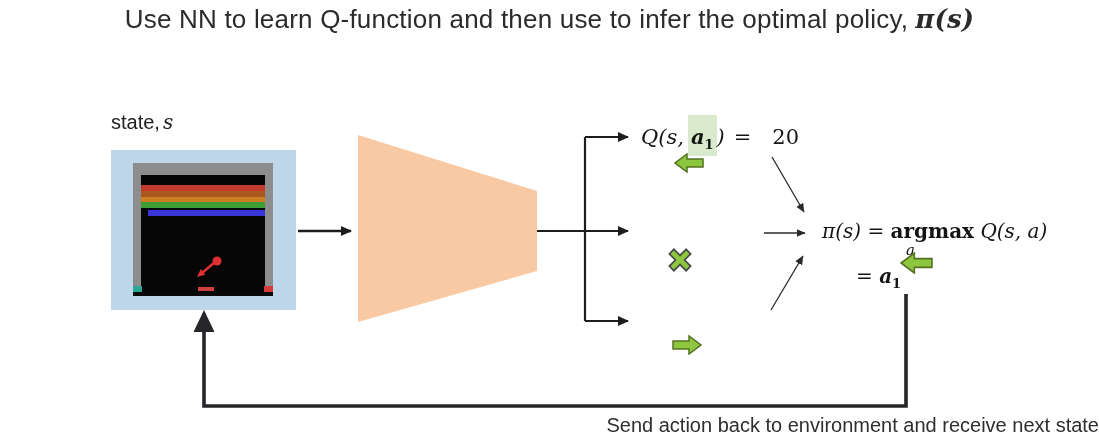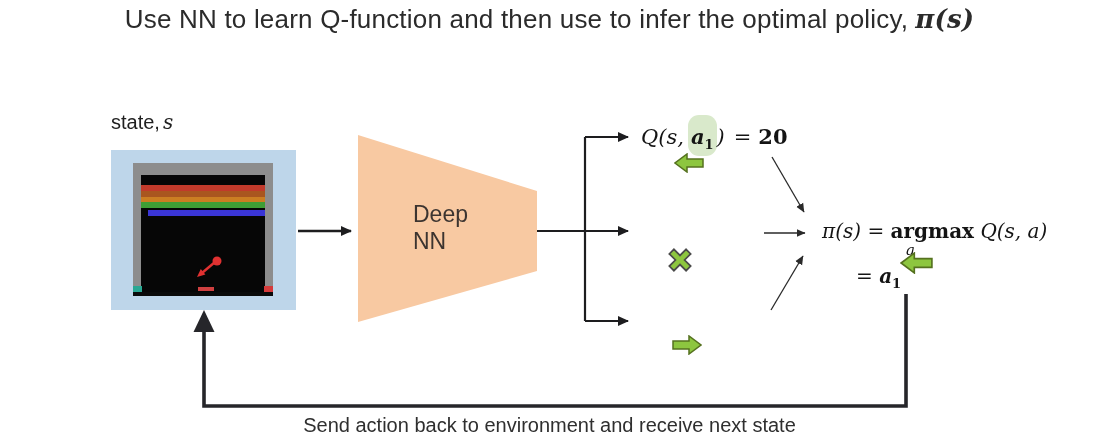--- a/index.html
+++ b/index.html
@@ -33,35 +33,35 @@
   .ball-svg{position:absolute;left:0;top:0;}
   .paddle{position:absolute;left:57px;top:112px;width:16px;height:4px;background:#cf4040;}
   .corner-left{position:absolute;left:0;top:123px;width:9px;height:8px;background:#2aa893;}
   .corner-right{position:absolute;left:131px;top:123px;width:9px;height:8px;background:#d63b3b;}
   .g-baseline{position:absolute;left:0;top:129px;width:140px;height:4px;background:#0a0a0a;}
 
   .nn-label{position:absolute;left:413px;top:201px;font-size:23px;line-height:27px;color:#3c3430;}
 
   .qrow{position:absolute;white-space:nowrap;font-family:"DejaVu Serif",serif;font-size:21px;color:#141414;}
   .it{font-style:italic;margin-top:42px;}
-  .hl{background:var(--highlight-green,#d9e9cb);padding:10px 3px 7px 3px;margin-left:4px;border-radius:11px;}
+  .hl{background:var(--highlight-green,#d9e9cb);padding:10px 3px 7px 3px;margin-left:4px;}
   .avar{font-family:"DejaVu Serif",serif;font-style:italic;font-weight:bold;}
   .asub{font-size:13px;font-weight:bold;font-style:normal;vertical-align:-5px;line-height:0;
         font-family:"DejaVu Serif",serif;}
   .eqv{margin-left:9px;}
-  .val{font-weight:bold;margin-left:7px;}
+  .val{font-weight:normal;margin-left:21px;}
 
   .icon{position:absolute;line-height:0;}
 
   .policy-line1,.policy-line2{position:absolute;font-family:"DejaVu Serif",serif;font-size:20px;
         color:#141414;white-space:nowrap;}
   .argmax-sub{position:absolute;font-family:"DejaVu Serif",serif;font-style:italic;font-size:15px;color:#141414;}
   .op{font-style:normal;font-weight:bold;}
 
-  .caption{position:absolute;left:0;right:0;top:414px;text-align:center;font-size:20px;color:#2f2f2f;}
+  .caption{position:absolute;left:0;right:0;top:414px;text-align:right;font-size:20px;color:#2f2f2f;}
 </style>
 </head>
 <body>
 
 <div class="canvas">
 
   <svg class="overlay" width="1099" height="448" viewBox="0 0 1099 448">
     <defs>
       <marker id="ah" markerUnits="userSpaceOnUse" markerWidth="12" markerHeight="10" refX="10" refY="5" orient="auto">
           <path d="M0,0 L11,5 L0,10 Z" fill="#1d1d1f"></path>
@@ -106,24 +106,20 @@
           <circle cx="76" cy="86" r="4.5" fill="#e03131"></circle>
         </svg>
         <div class="paddle"></div>
       </div>
       <div class="corner-left"></div>
       <div class="corner-right"></div>
       <div class="g-baseline"></div>
     </div>
   </div>
 
-  <div class="nn-label">
-    <div>Deep</div>
-    <div>NN</div>
-  </div>
 
   <div class="qrow" style="left:641px;top:124px">
     <span class="it">Q(s,</span><span class="hl"><span class="avar">a</span><sub class="asub">1</sub></span><span class="it">)</span><span class="eqv">=</span><span class="val">20</span>
   </div>
   <span class="icon" style="left:674px;top:153px">
     <svg width="30" height="20" viewBox="0 0 30 20">
         <polygon points="29,6 13,6 13,1 1,10 13,19 13,14 29,14" style="fill:var(--icon-green,#8dc63f);stroke:var(--icon-green-dark,#55711f);stroke-width:1.5"></polygon>
       </svg>
   </span>
 

